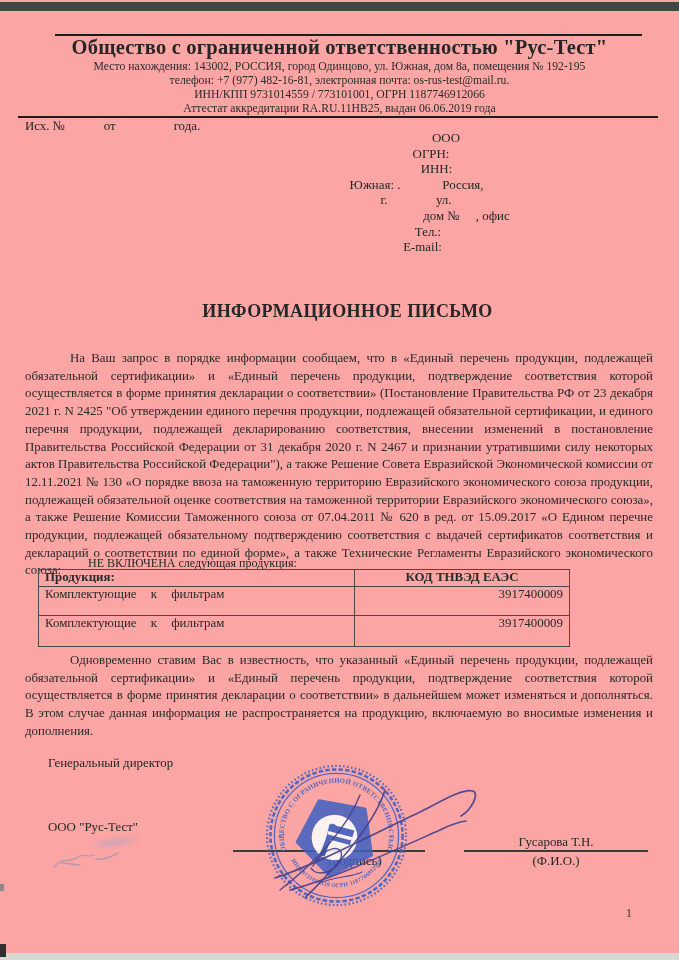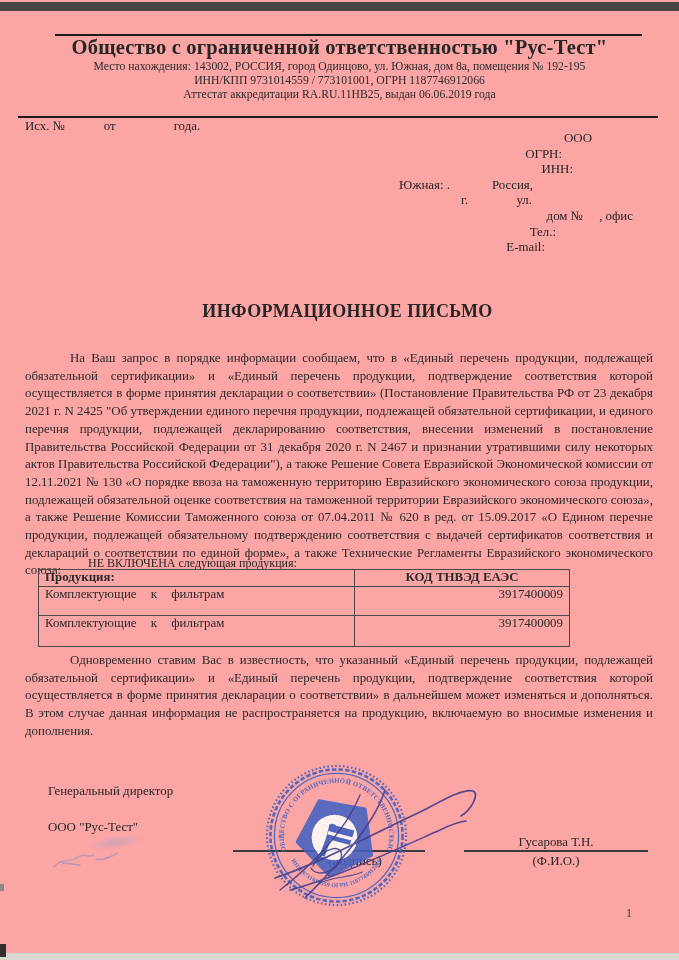--- a/index.html
+++ b/index.html
@@ -10,21 +10,21 @@
   .ws-pre{white-space:pre;}
   .scan-top{left:0;top:2px;width:679px;height:9px;background:#454542;}
   .scan-bottom{left:0;top:953px;width:679px;height:7px;background:#d8d7d2;}
   .scan-nub1{left:0;top:944px;width:6px;height:13px;background:#30302d;}
   .scan-nub2{left:0;top:884px;width:4px;height:7px;background:#8a8a86;}
   .rule{background:#1c1c1c;height:2px;}
   .company-name{left:0;top:36px;width:679px;font-size:20.5px;font-weight:bold;letter-spacing:.2px;}
   .company-info{left:0;top:60px;width:679px;font-size:11.7px;line-height:14px;color:#2b2b2b;}
   .outgoing{left:25px;top:119px;font-size:12.9px;}
   .recipient{left:300px;top:131px;width:340px;font-size:12.9px;line-height:15.6px;}
-  .recipient div{text-align:right;white-space:pre;}
+  .recipient div{text-align:center;white-space:pre;}
   .letter-title{left:8px;top:301px;width:679px;font-size:18px;font-weight:bold;letter-spacing:.4px;}
   .para{left:25px;width:628px;text-align:justify;text-indent:45px;font-size:12.9px;line-height:17.7px;color:#2a2a2a;}
   .p1{top:350px;} .p2{top:652px;}
   .table-caption{left:88px;top:556px;font-size:12px;}
   table.products{position:absolute;left:38px;top:569px;width:532px;border-collapse:collapse;
         font-size:12.9px;color:#2a2a2a;}
   table.products td,table.products th{border:1.5px solid #4a4a4a;padding:0 6px;vertical-align:top;}
   th.c-prod{width:303px;text-align:left;height:16px;font-weight:bold;}
   th.c-code{text-align:center;height:16px;font-weight:bold;}
   td.cell-product{height:28px;word-spacing:11px;padding-top:1px;}
@@ -43,20 +43,21 @@
 
   <div class="abs scan-top"></div>
   <div class="abs scan-bottom"></div>
   <div class="abs scan-nub1"></div>
   <div class="abs scan-nub2"></div>
 
   <div class="abs rule" style="left:55px;top:34px;width:587px;"></div>
   <div class="abs center company-name">Общество с ограниченной ответственностью "Рус-Тест"</div>
   <div class="abs center company-info">
     <div>Место нахождения: 143002, РОССИЯ, город Одинцово, ул. Южная, дом 8а, помещения № 192-195</div>
+    <div>телефон: +7 (977) 482-16-81, электронная почта: os-rus-test@mail.ru.</div>
     <div>ИНН/КПП 9731014559 / 773101001, ОГРН 1187746912066</div>
     <div>Аттестат аккредитации RA.RU.11HB25, выдан 06.06.2019 года</div>
   </div>
   <div class="abs rule" style="left:18px;top:116px;width:640px;"></div>
 
   <div class="abs outgoing ws-pre">Исх. №            от                  года.</div>
 
   <div class="abs recipient">
     <div style="padding-right:48px;">ООО</div>
     <div style="padding-right:78px;">ОГРН:</div>
@@ -84,21 +85,21 @@
     </tr>
     <tr style="height:31px;">
       <td class="cell-product">Комплектующие к фильтрам</td>
       <td class="cell-code">3917400009</td>
     </tr>
   </tbody>
     </table>
 
   <div class="abs para p2">Одновременно ставим Вас в известность, что указанный «Единый перечень продукции, подлежащей обязательной сертификации» и «Единый перечень продукции, подтверждение соответствия которой осуществляется в форме принятия декларации о соответствии» в дальнейшем может изменяться и дополняться. В этом случае данная информация не распространяется на продукцию, включаемую во вносимые изменения и дополнения.</div>
 
-  <div class="abs sig-text" style="left:48px;top:784px;">Генеральный директор</div>
+  <div class="abs sig-text" style="left:48px;top:756px;">Генеральный директор</div>
   <div class="abs sig-text" style="left:48px;top:820px;">ООО "Рус-Тест"</div>
 
   <div class="abs smudge"></div>
   <svg class="abs" style="left:50px;top:850px;" width="72" height="24" viewBox="0 0 72 24">
     <g fill="none" stroke="rgba(95,135,195,.45)" stroke-width="1.3" stroke-linecap="round">
       <path d="M4,17 C12,7 20,13 28,7 C33,3 38,8 44,5"></path>
       <path d="M12,13 L30,15"></path>
       <path d="M46,9 C54,11 62,6 68,3"></path>
     </g>
   </svg>

